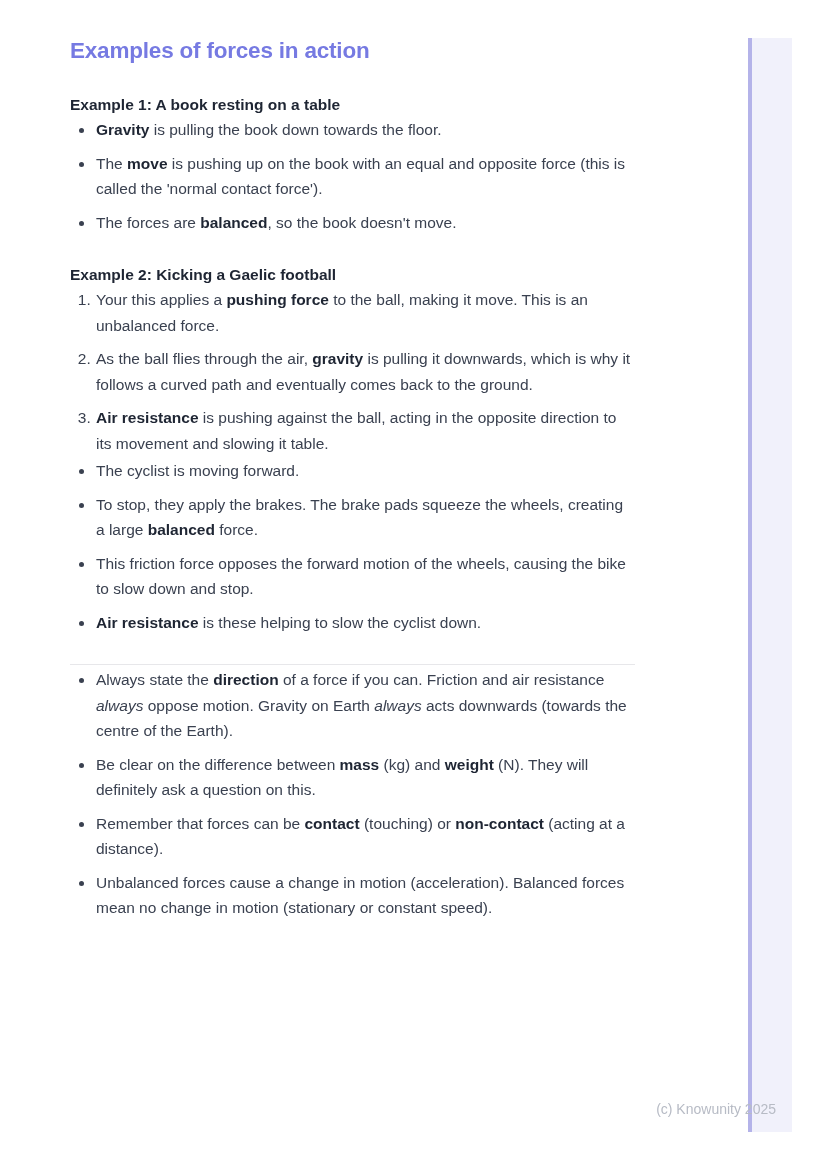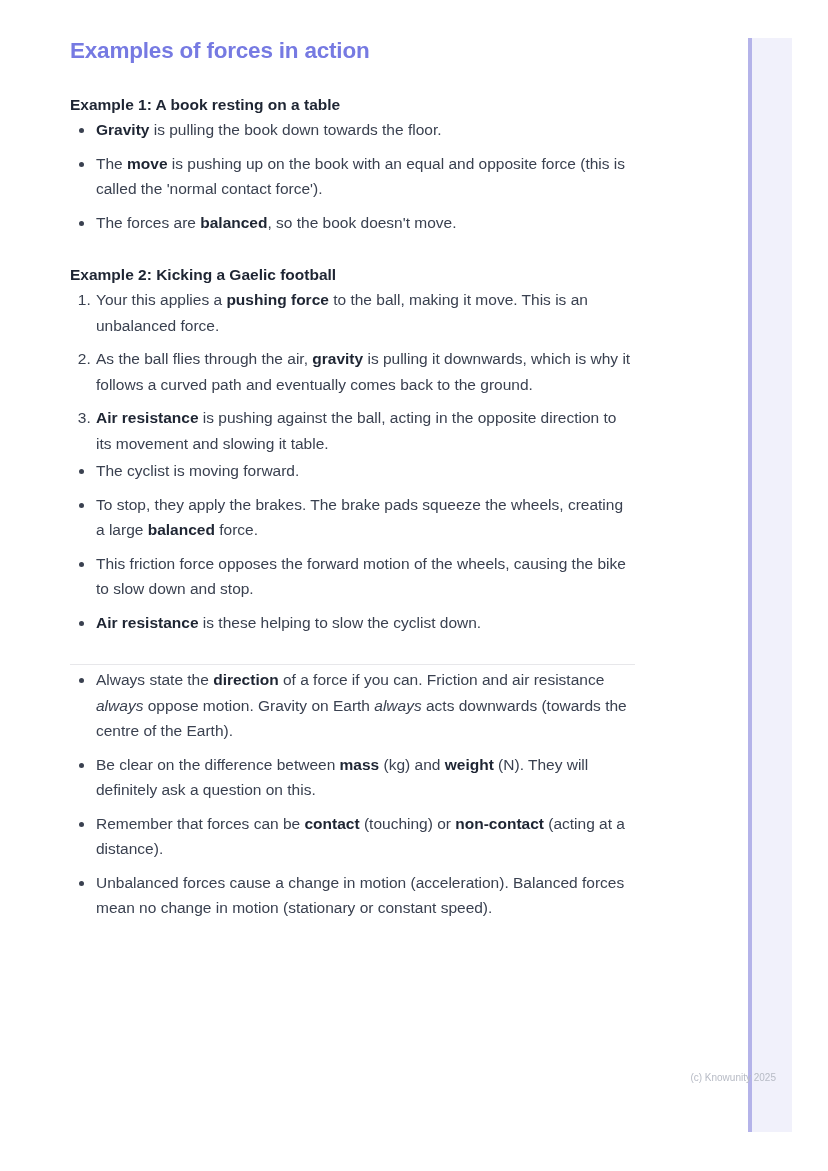--- a/index.html
+++ b/index.html
@@ -74,22 +74,22 @@
   }
   .edge-strip-fill {
     position: absolute;
     left: 752px; top: 38px;
     width: 40px; height: 1094px;
     background: var(--strip_fill);
     z-index: 1;
   }
   .watermark {
     position: absolute;
-    top: 1070px; right: 52px;
-    font-size: 10px;
+    top: 1102px; right: 52px;
+    font-size: 14px;
     line-height: 15px;
     color: var(--watermark);
     z-index: 3;
     white-space: nowrap;
   }
 </style>
 </head>
 <body>
 
 <div class="content">

